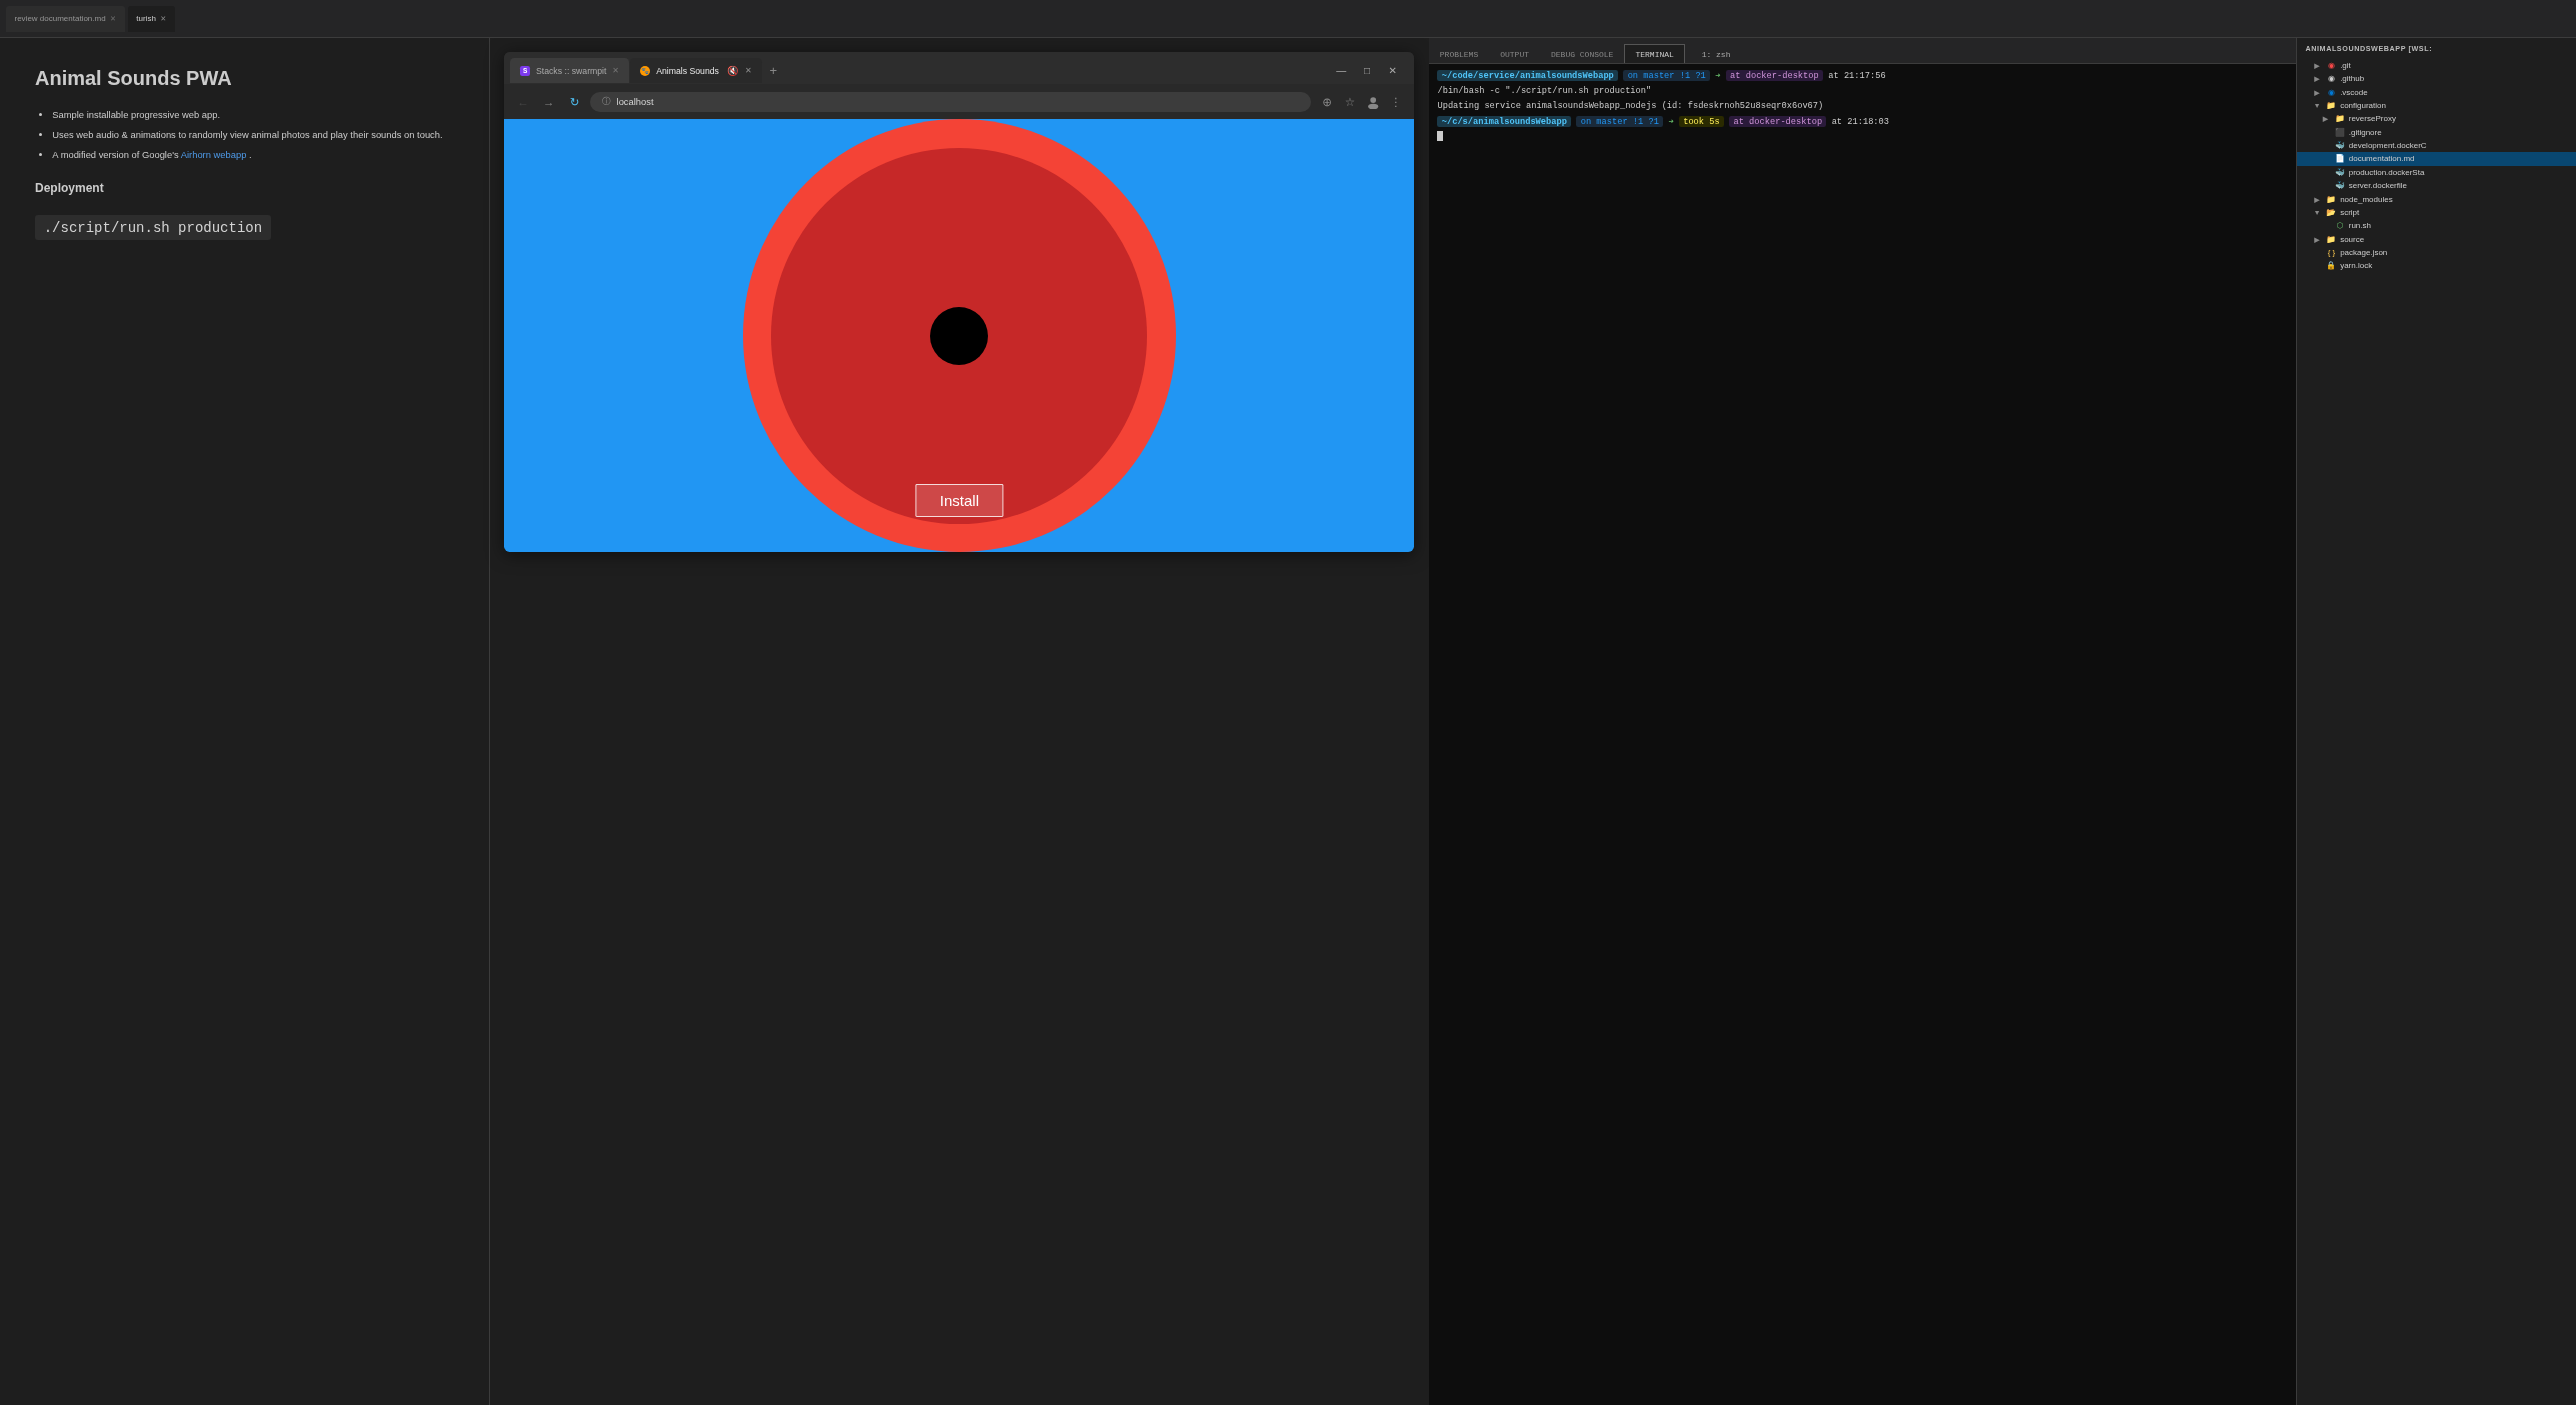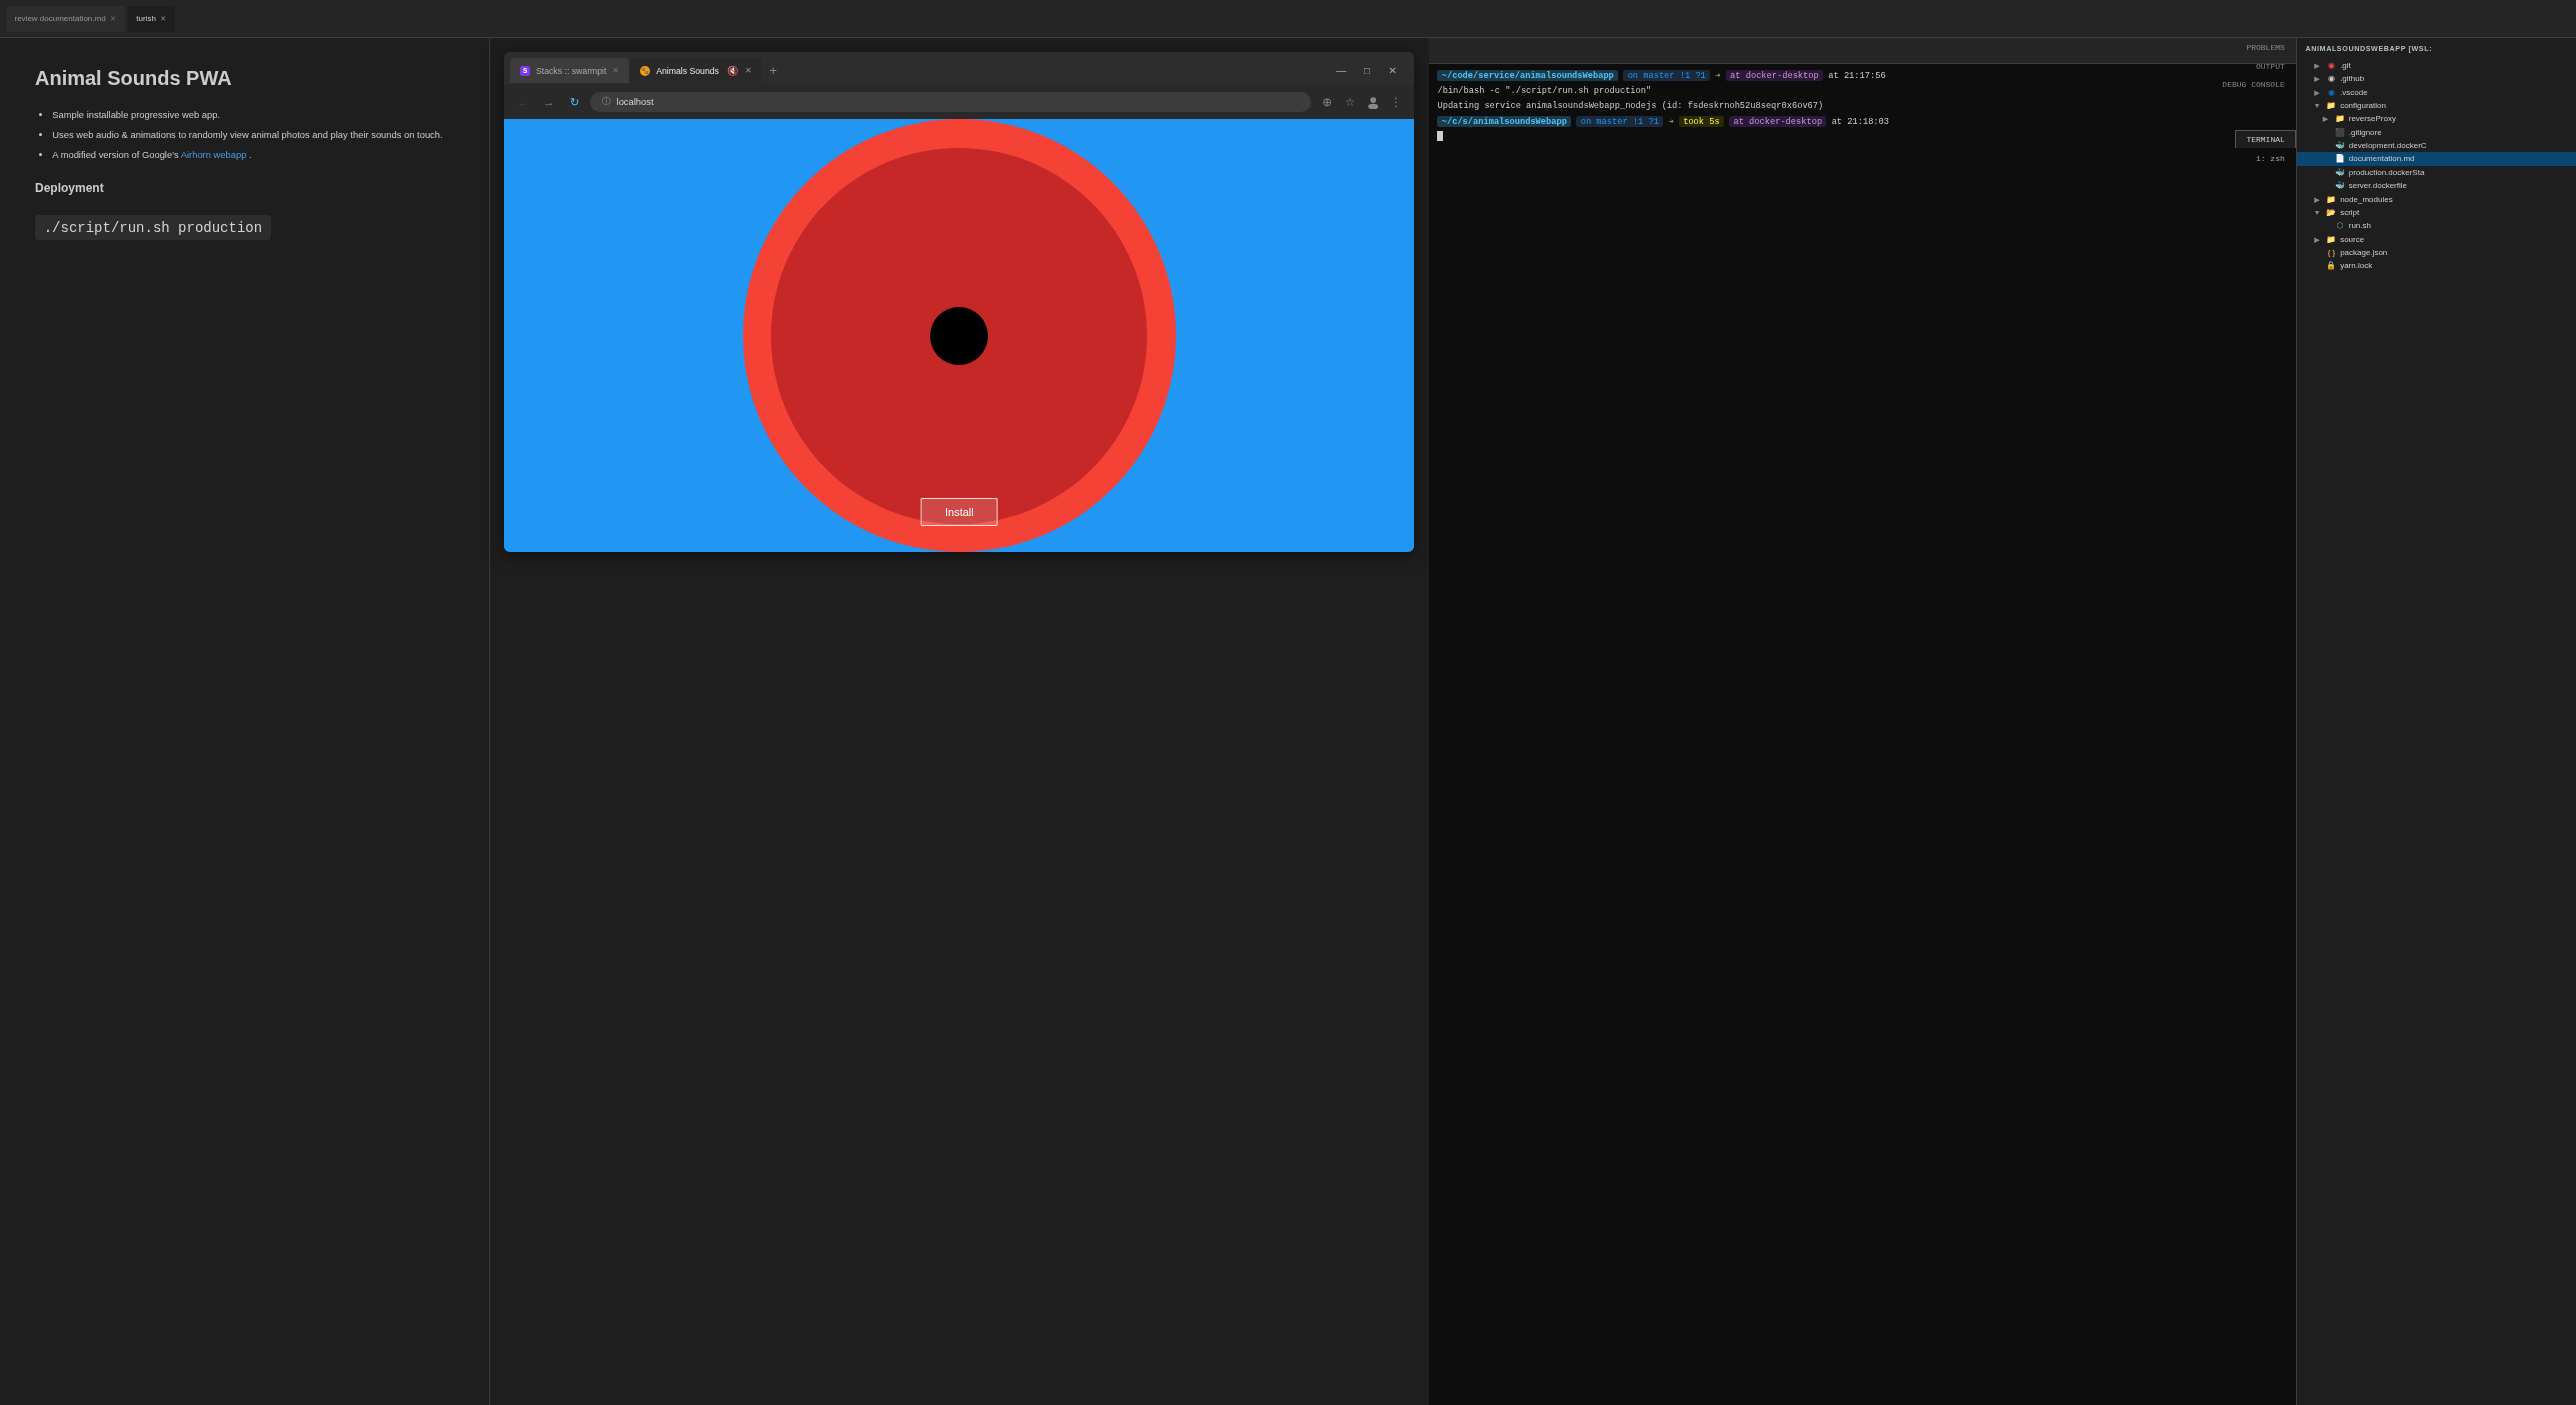--- a/index.html
+++ b/index.html
@@ -290,28 +290,28 @@
     .circle-dot {
       width: 58px;
       height: 58px;
       border-radius: 50%;
       background: #000000;
     }
 
     
     .install-btn {
       position: absolute;
-      bottom: 26px;
+      bottom: 35px;
       left: 50%;
       transform: translateX(-50%);
       background: rgba(255,255,255,0.15);
       border: 1.4px solid rgba(255,255,255,0.8);
       color: white;
       padding: 7.2px 23px;
-      font-size: 11px;
+      font-size: 15px;
       cursor: pointer;
       border-radius: 1.4px;
       margin-top: 24px;
     }
 
     
     .right-panel {
       width: 1156px;
       display: flex;
       flex-shrink: 0;
@@ -325,21 +325,20 @@
       flex-direction: column;
       font-family: 'Consolas', 'Courier New', monospace;
       font-size: 8.7px;
     }
     .terminal-tabs {
       display: flex;
       background: #252526;
       border-bottom: 0.7px solid #3c3c3c;
       height: 26px;
       align-items: flex-end;
-      flex-direction: column;
     }
     .term-tab {
       padding: 4.3px 10px;
       font-size: 8px;
       color: #888;
       cursor: pointer;
       border-top: 0.7px solid transparent;
       border-left: 0.7px solid transparent;
       border-right: 0.7px solid transparent;
     }

